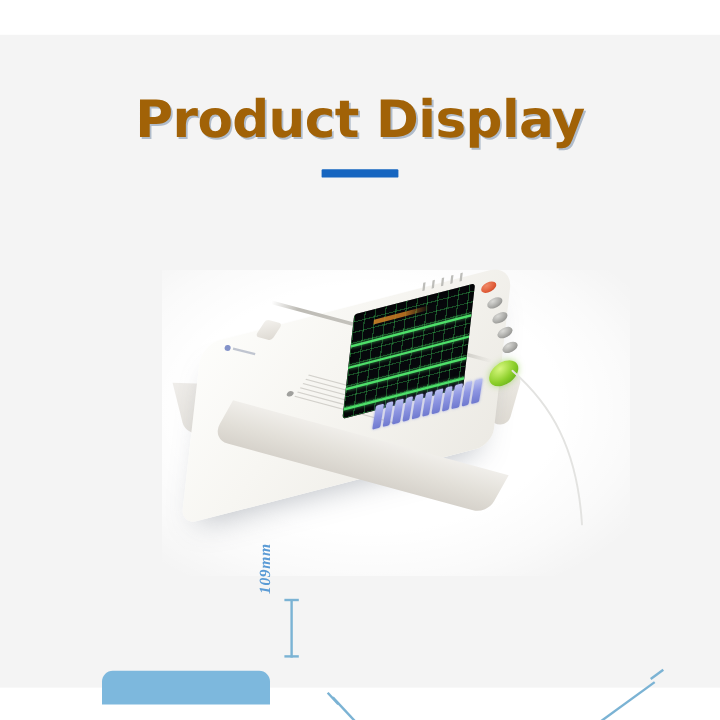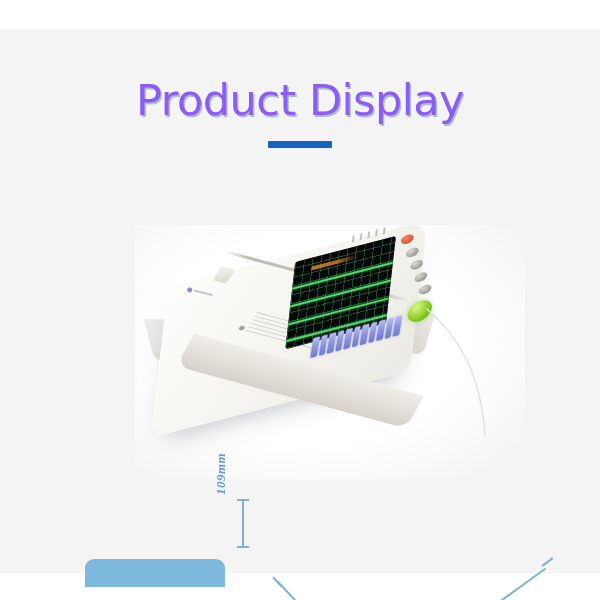--- a/index.html
+++ b/index.html
@@ -36,23 +36,23 @@
   .heading-block {
     position: absolute;
     left: 0;
     top: 74px;
     width: 600px;
     text-align: center;
   }
   .heading-title {
     font-family: "DejaVu Sans", sans-serif;
     font-size: 43px;
-    font-weight: 400;
+    font-weight: 700;
     letter-spacing: -0.5px;
-    color: #8b5cf6;
+    color: #a16207;
     line-height: 52px;
     text-shadow: 1.5px 1.5px 0 rgba(20,60,110,0.30);
   }
   .heading-rule {
     margin: 15px auto 0 auto;
     width: 64px;
     height: 7px;
     border-radius: 1px;
     background: #1565c0;
   }

